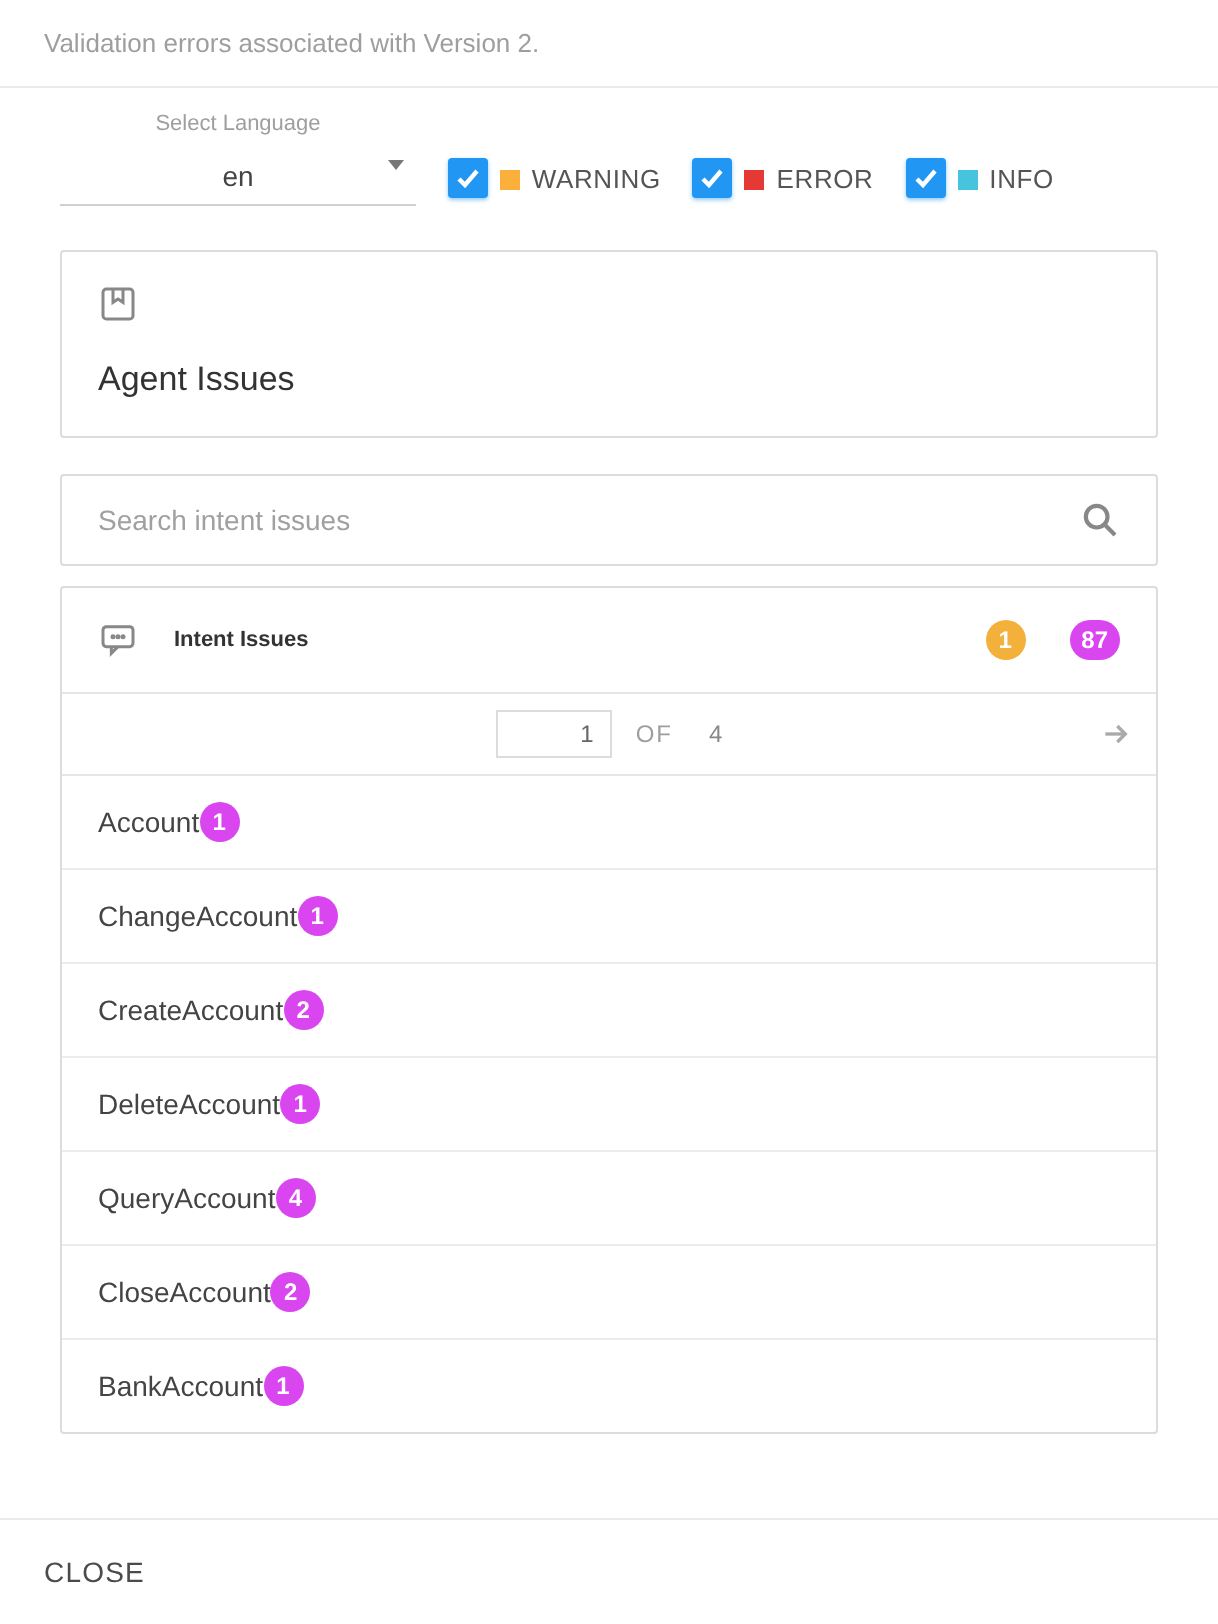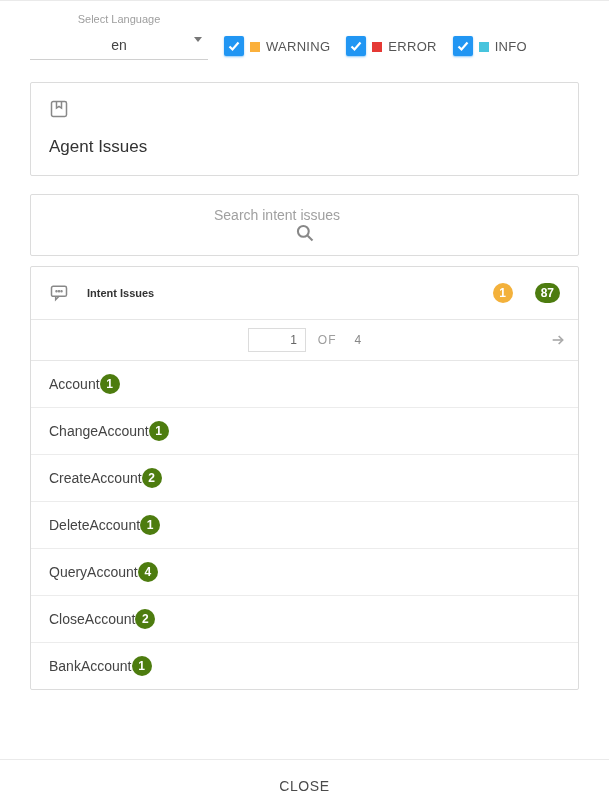--- a/index.html
+++ b/index.html
@@ -133,21 +133,20 @@
   }
   .search-row {
     border: 1px solid #dcdcdc;
     border-radius: 2px;
     margin: 0 6px 0 6px;
     padding: 12px 18px;
     display: flex;
     align-items: center;
     justify-content: space-between;
     background: #fff;
-    flex-direction: column;
   }
   .search-row input {
     border: none;
     outline: none;
     font-size: 14px;
     color: #666;
     background: transparent;
     flex: 1;
   }
   .search-row input::placeholder { color: #a0a0a0; }
@@ -178,21 +177,21 @@
     min-width: 20px;
     height: 20px;
     padding: 0 6px;
     border-radius: 10px;
     font-size: 12px;
     font-weight: 600;
     color: #fff;
     line-height: 20px;
   }
   .badge-warn { background: #f3b13b; margin-right: 4px; }
-  .badge-err  { background: #4d7c0f; }
+  .badge-err  { background: #d946ef; }
   .pager {
     display: flex;
     align-items: center;
     justify-content: center;
     padding: 8px 10px;
     border-bottom: 1px solid #e6e6e6;
     gap: 12px;
     position: relative;
   }
   .pager input {
@@ -231,37 +230,38 @@
   .issue-row:last-child { border-bottom: none; }
   .issue-row .name {
     font-size: 14px;
     color: #444;
   }
   .modal-footer {
     border-top: 1px solid #eaeaea;
     background: #fff;
     padding: 18px 22px;
     display: flex;
-    justify-content: center;
+    justify-content: flex-start;
   }
   .btn-close {
     border: none;
     background: transparent;
     font-size: 14px;
     letter-spacing: 0.6px;
     color: #4b4b4b;
     cursor: pointer;
     font-family: inherit;
   }
 </style>
 </head>
 <body>
 
 <div class="modal">
 
+  <div class="modal-subhead">Validation errors associated with Version 2.</div>
 
   <div class="modal-body">
 
     <div class="filters">
 
       <div class="lang-wrap">
         <span class="label">Select Language</span>
         <div class="select">
           <span>en</span>
           <span class="caret"></span>

